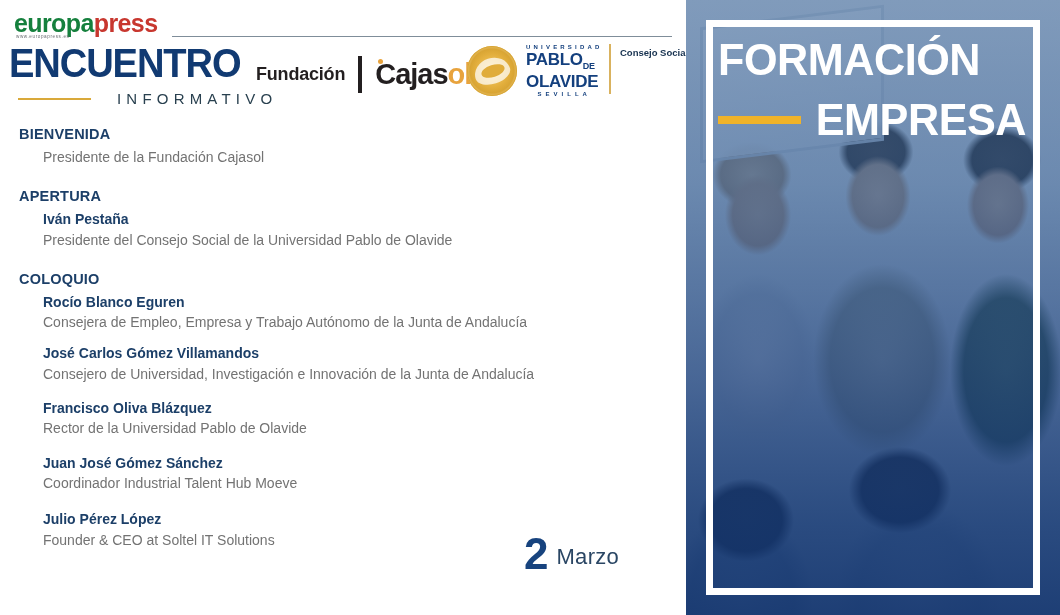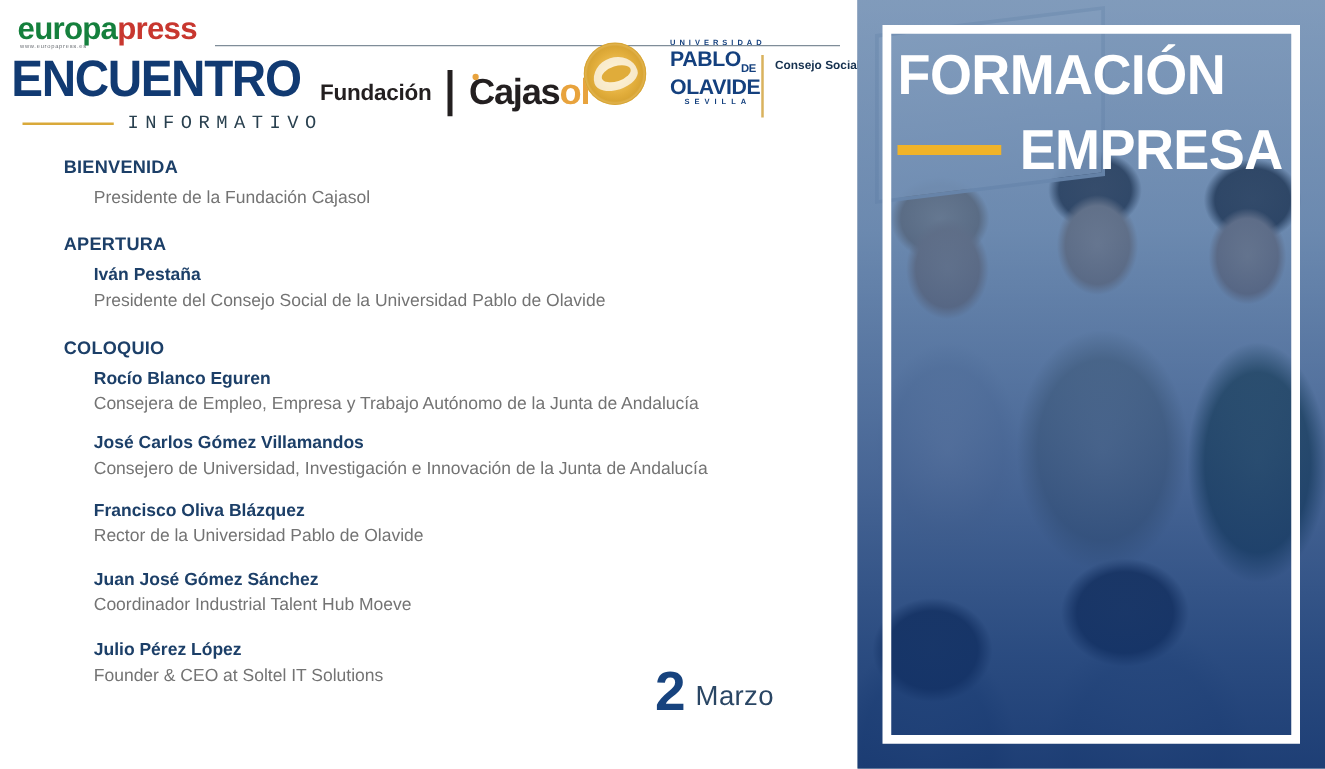--- a/index.html
+++ b/index.html
@@ -29,41 +29,41 @@
 
   .rule-top{position:absolute;left:172px;top:36px;width:500px;height:1px;background:#7f8d99;}
 
   .encuentro{
     position:absolute;left:9px;top:43px;
     font-size:41px;font-weight:bold;color:#113a72;
     letter-spacing:-1.2px;line-height:1;
     transform:scaleX(0.93);transform-origin:left top;
     white-space:nowrap;
   }
-  .informativo-row{position:absolute;left:18px;top:90px;display:flex;align-items:center;gap:11px;font-family:Liberation Mono, monospace;}
+  .informativo-row{position:absolute;left:18px;top:90px;display:flex;align-items:center;gap:26px;}
   .gold-dash{width:73px;height:2px;background:#d9a93a;}
   .informativo{
     font-size:15px;color:#29404f;letter-spacing:5.2px;
     font-weight:400;white-space:nowrap;
   }
 
   
   .cajasol{position:absolute;left:256px;top:56px;display:flex;align-items:center;gap:13px;}
   .fundacion{font-size:18px;font-weight:bold;color:#231f20;letter-spacing:-0.2px;}
   .caja-sep{width:4px;height:37px;background:#231f20;}
   .cajasol-word{position:relative;font-size:29px;font-weight:bold;letter-spacing:-1px;line-height:1;}
   .cj-dark{color:#231f20;}
   .cj-orange{color:#e8a33d;}
   .cj-dot{
     position:absolute;left:3px;top:-1px;width:5px;height:5px;border-radius:50%;
     background:#e8a33d;
   }
 
   
-  .upo{position:absolute;left:467px;top:32px;display:flex;align-items:center;gap:19px;}
+  .upo{position:absolute;left:467px;top:44px;display:flex;align-items:center;gap:9px;}
   .upo-seal{
     width:50px;height:50px;border-radius:50%;
     background:
       radial-gradient(circle at 50% 50%, #ffffff 0%, #ffffff 14%, #f3c660 15%, #e2ae3c 48%, #d9a534 62%, #f0d08a 78%, #e5b54a 100%);
     position:relative;overflow:hidden;
     box-shadow:inset 0 0 0 1px #d8a636;
   }
   .upo-seal:before{
     content:"";position:absolute;left:7px;top:12px;width:36px;height:26px;
     border-radius:50% 50% 50% 50%/60% 60% 40% 40%;
@@ -81,21 +81,21 @@
     font-size:17px;font-weight:bold;color:#14407e;letter-spacing:-0.3px;
     line-height:0.95;margin:2px 0 1px 0;
   }
   .upo-name small{font-size:9px;vertical-align:sub;}
   .upo-sev{font-size:6px;letter-spacing:4px;color:#14407e;font-weight:bold;text-align:center;}
 
   .upo-sep{position:absolute;left:609px;top:44px;width:2px;height:50px;background:#d9b25e;}
   .consejo{position:absolute;left:620px;top:47px;font-size:9.5px;font-weight:bold;color:#16314f;white-space:nowrap;}
 
   
-  .program{position:absolute;left:0;top:126px;width:798px;padding-left:32px;}
+  .program{position:absolute;left:0;top:126px;width:798px;}
   .section{margin-bottom:0;}
   .sec-title{
     font-size:14.5px;font-weight:bold;color:#1c3f68;
     letter-spacing:0.2px;margin:0 0 5px 19px;
   }
   .person{margin:0 0 11px 43px;}
   .p-name{font-size:14px;font-weight:bold;color:#1c3f68;line-height:1.45;}
   .p-role{font-size:14px;color:#737373;line-height:1.45;font-weight:400;}
   .gap-after{height:10px;}
 

